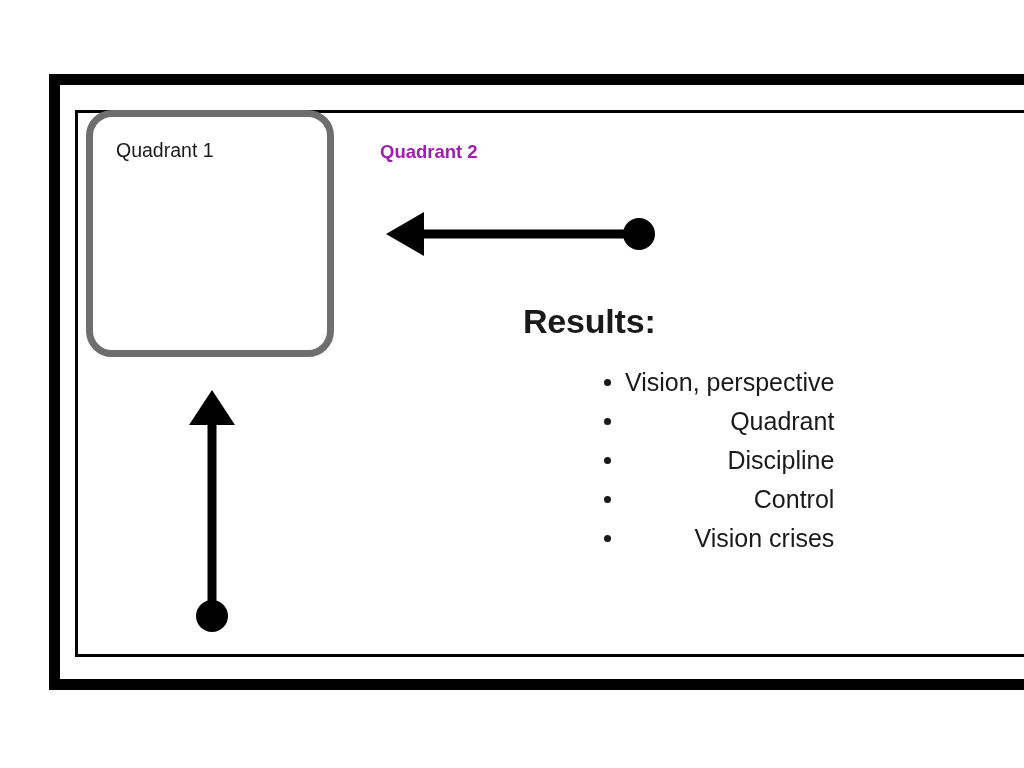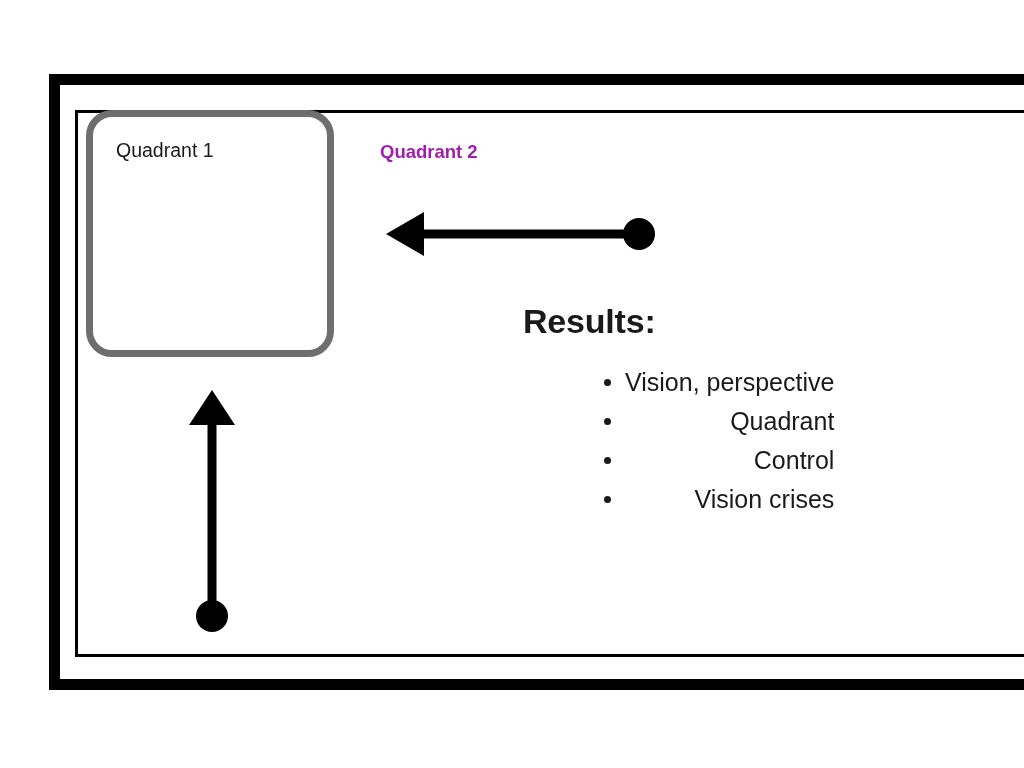--- a/index.html
+++ b/index.html
@@ -166,20 +166,24 @@
     <li>
       <span class="bullet-dot"></span>
       <span>Vision, perspective</span>
     </li>
     <li>
       <span class="bullet-dot"></span>
       <span>Quadrant</span>
     </li>
     <li>
       <span class="bullet-dot"></span>
+      <span>Discipline</span>
+    </li>
+    <li>
+      <span class="bullet-dot"></span>
       <span>Control</span>
     </li>
     <li>
       <span class="bullet-dot"></span>
       <span>Vision crises</span>
     </li>
   </ul>
 
 </div>
 

